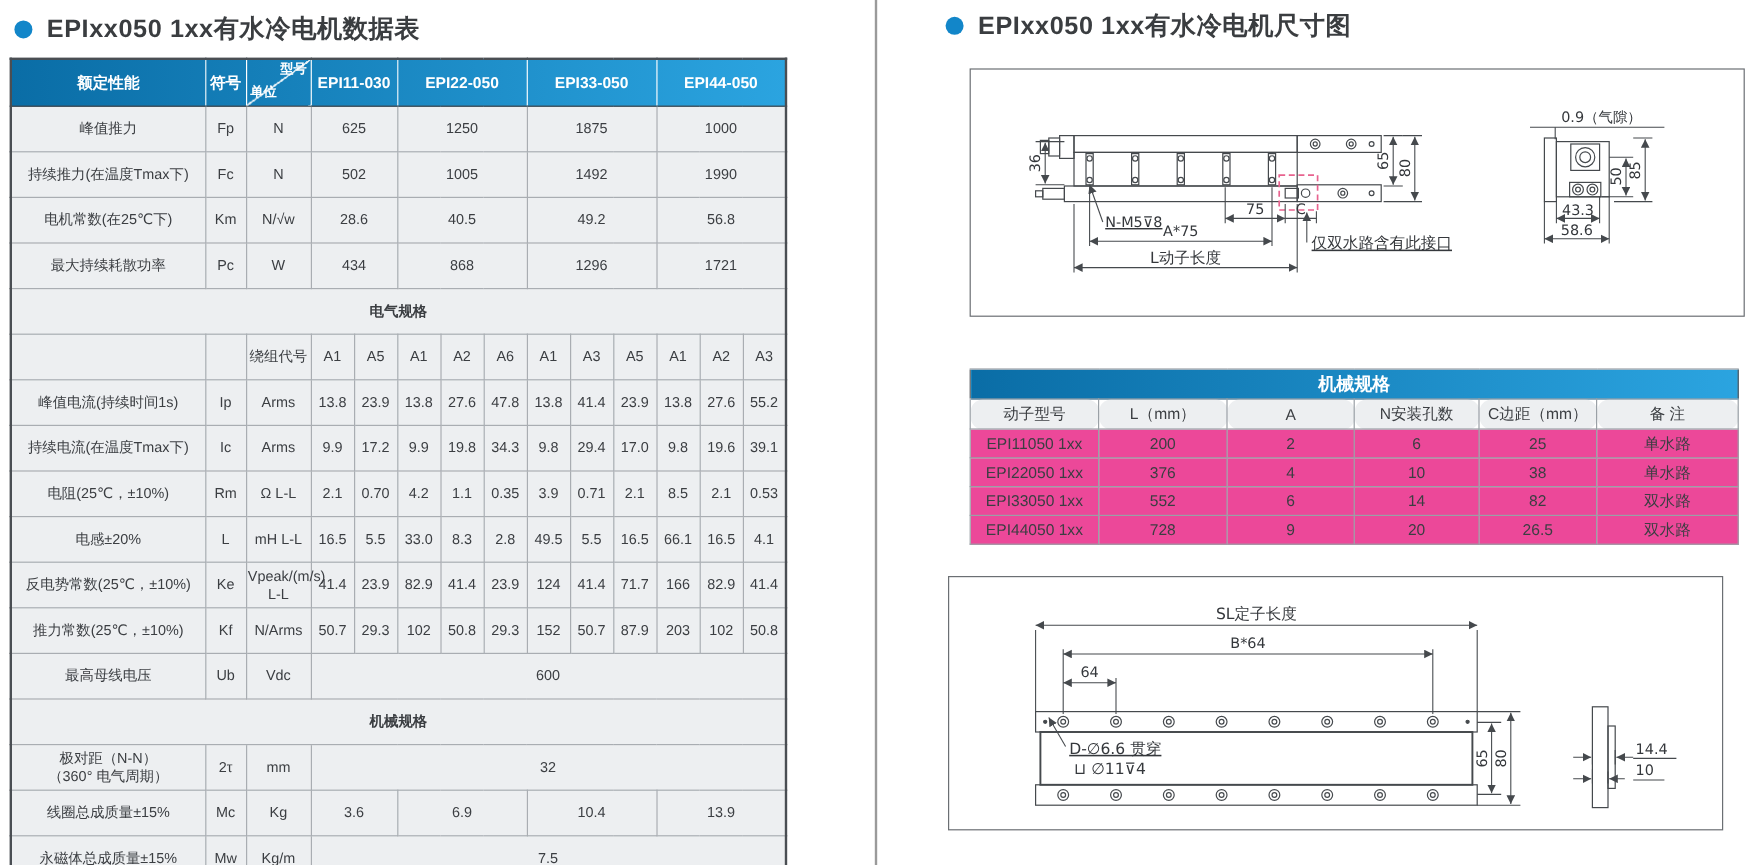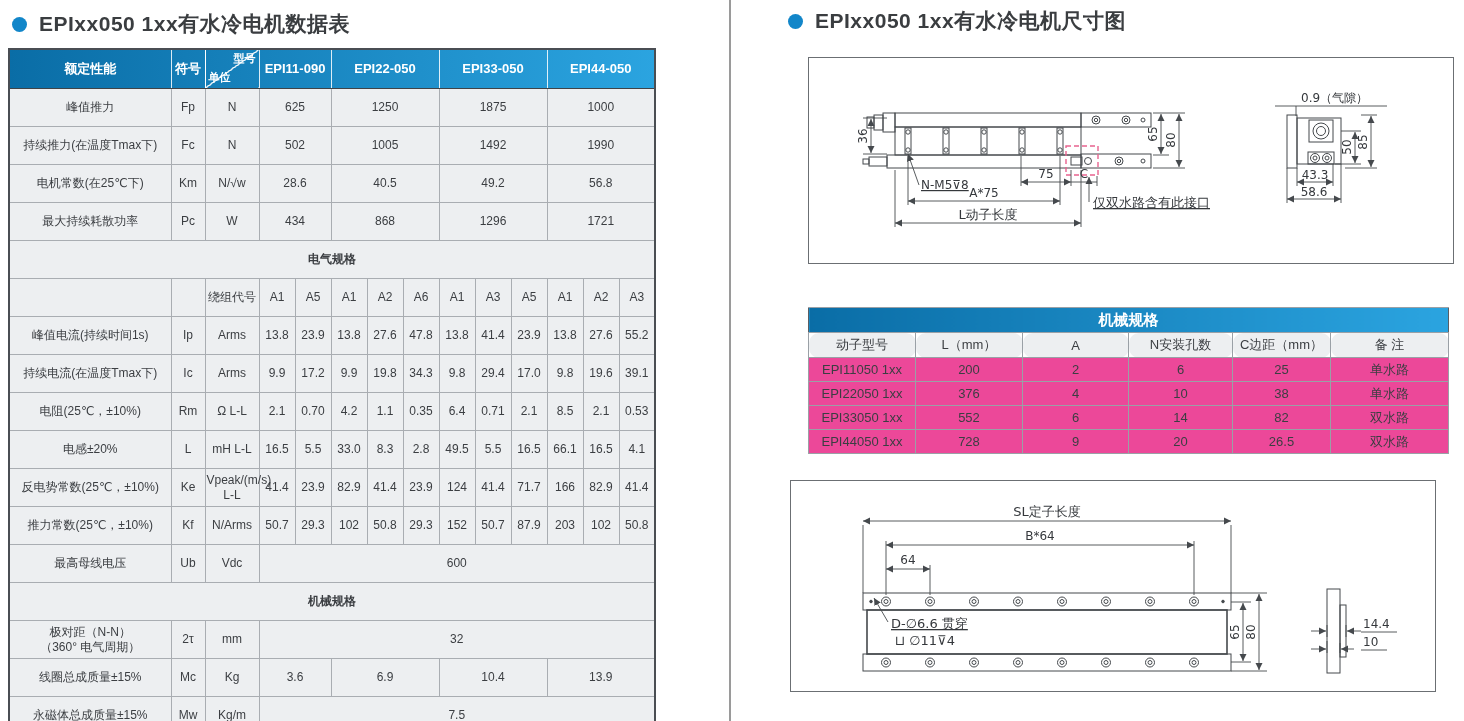--- a/index.html
+++ b/index.html
@@ -71,21 +71,21 @@
         <col>
     </colgroup>
     <thead>
       <tr>
         <th>额定性能</th>
         <th>符号</th>
         <th class="diag">
           <span class="top">型号</span>
           <span class="bot">单位</span>
         </th>
-        <th colspan="2">EPI11-090</th>
+        <th colspan="2">EPI11-030</th>
         <th colspan="3">EPI22-050</th>
         <th colspan="3">EPI33-050</th>
         <th colspan="3">EPI44-050</th>
       </tr>
     </thead>
     <tbody id="spec-body">
         <tr>
           <td class="lbl">峰值推力</td>
           <td>Fp</td>
           <td>N</td>
@@ -174,21 +174,21 @@
         </tr>
         <tr>
           <td class="lbl">电阻(25℃，±10%)</td>
           <td>Rm</td>
           <td>Ω L-L</td>
           <td class="sub">2.1</td>
           <td class="sub">0.70</td>
           <td class="sub">4.2</td>
           <td class="sub">1.1</td>
           <td class="sub">0.35</td>
-          <td class="sub">6.4</td>
+          <td class="sub">3.9</td>
           <td class="sub">0.71</td>
           <td class="sub">2.1</td>
           <td class="sub">8.5</td>
           <td class="sub">2.1</td>
           <td class="sub">0.53</td>
         </tr>
         <tr>
           <td class="lbl">电感±20%</td>
           <td>L</td>
           <td>mH L-L</td>

